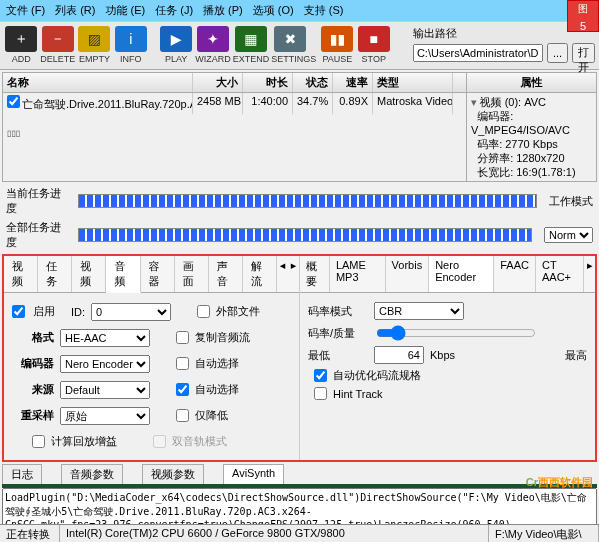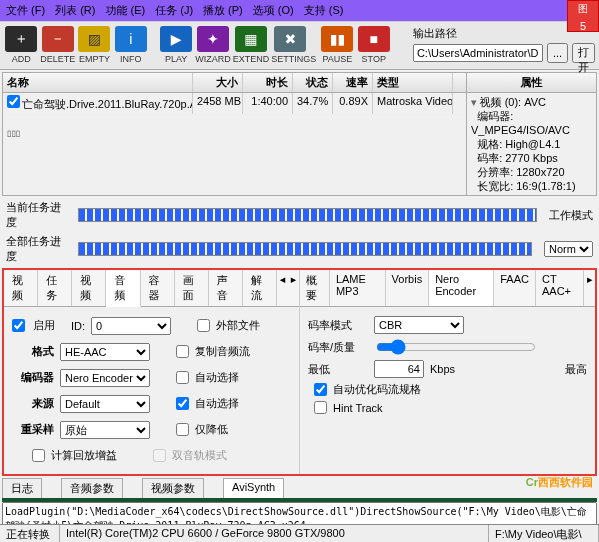--- a/index.html
+++ b/index.html
@@ -3,21 +3,21 @@
 <meta charset="utf-8">
 <style>
 * { box-sizing: border-box; font-family: "Microsoft YaHei", SimSun, Arial, sans-serif; font-size: 11px; }
 body { margin: 0; background: #f0f0f0; width: 599px; height: 542px; overflow: hidden; position: relative; }
 
 
 .corner-badge { position: absolute; top: 0; right: 0; width: 32px; height: 32px; background: #e53935; color: #fff; font-size: 14px; text-align: center; line-height: 16px; border: 1px solid #c00; z-index: 100; }
 .corner-badge .small { display: block; font-size: 10px; }
 
 
-.menubar { background: #8b5cf6; border-bottom: 1px solid #ccc; padding: 2px 4px; display: flex; gap: 6px; }
+.menubar { background: #7dd3fc; border-bottom: 1px solid #ccc; padding: 2px 4px; display: flex; gap: 6px; }
 .menubar span { padding: 1px 2px; }
 
 
 .toolbar { display: flex; background: #e8e8e8; padding: 4px; border-bottom: 1px solid #aaa; align-items: flex-start; }
 .tool-btn { width: 38px; text-align: center; margin-right: 2px; cursor: pointer; }
 .tool-btn .ico { width: 32px; height: 26px; margin: 0 auto 2px; border-radius: 3px; display: flex; align-items: center; justify-content: center; font-size: 14px; color: #fff; }
 .tool-btn .lbl { font-size: 9px; color: #333; }
 .ico.add{background:#2b2b2b;} .ico.del{background:#c0392b;} .ico.emp{background:#cfa600;color:#333;} .ico.inf{background:#1976d2;} .ico.play{background:#1565c0;} .ico.wiz{background:#7b1fa2;} .ico.ext{background:#1e6b1e;} .ico.set{background:#546e7a;} .ico.pau{background:#d35400;} .ico.stop{background:#c62828;}
 .output-area { flex: 1; margin-left: 20px; font-size: 11px; }
 .output-area .row { display: flex; align-items: center; gap: 4px; margin-bottom: 2px; }
@@ -172,21 +172,20 @@
       <div class="c-rate">0.89X</div>
       <div class="c-type">Matroska Video</div>
     </div>
     <div style="height:44px;border-top:1px solid #eee;text-align:left;padding:14px 0 0 4px;font-size:8px;color:#444;">▯▯▯</div>
   </div>
   <div class="prop-panel">
     <div class="prop-head">属性</div>
     <div class="prop-body">
       <div><span class="tree-ind">▾ </span><span>视频 (0): AVC</span></div>
       <div>&nbsp;&nbsp;<span>编码器: V_MPEG4/ISO/AVC</span></div>
-      <div>&nbsp;&nbsp;<span>规格: High@L4.1</span></div>
       <div>&nbsp;&nbsp;<span>码率: 2770 Kbps</span></div>
       <div>&nbsp;&nbsp;<span>分辨率: 1280x720</span></div>
       <div>&nbsp;&nbsp;<span>长宽比: 16:9(1.78:1)</span></div>
     </div>
   </div>
 </div>
 
 <div class="prog-sec">
   <span class="plabel">当前任务进度</span>
   <div class="bar"></div>

